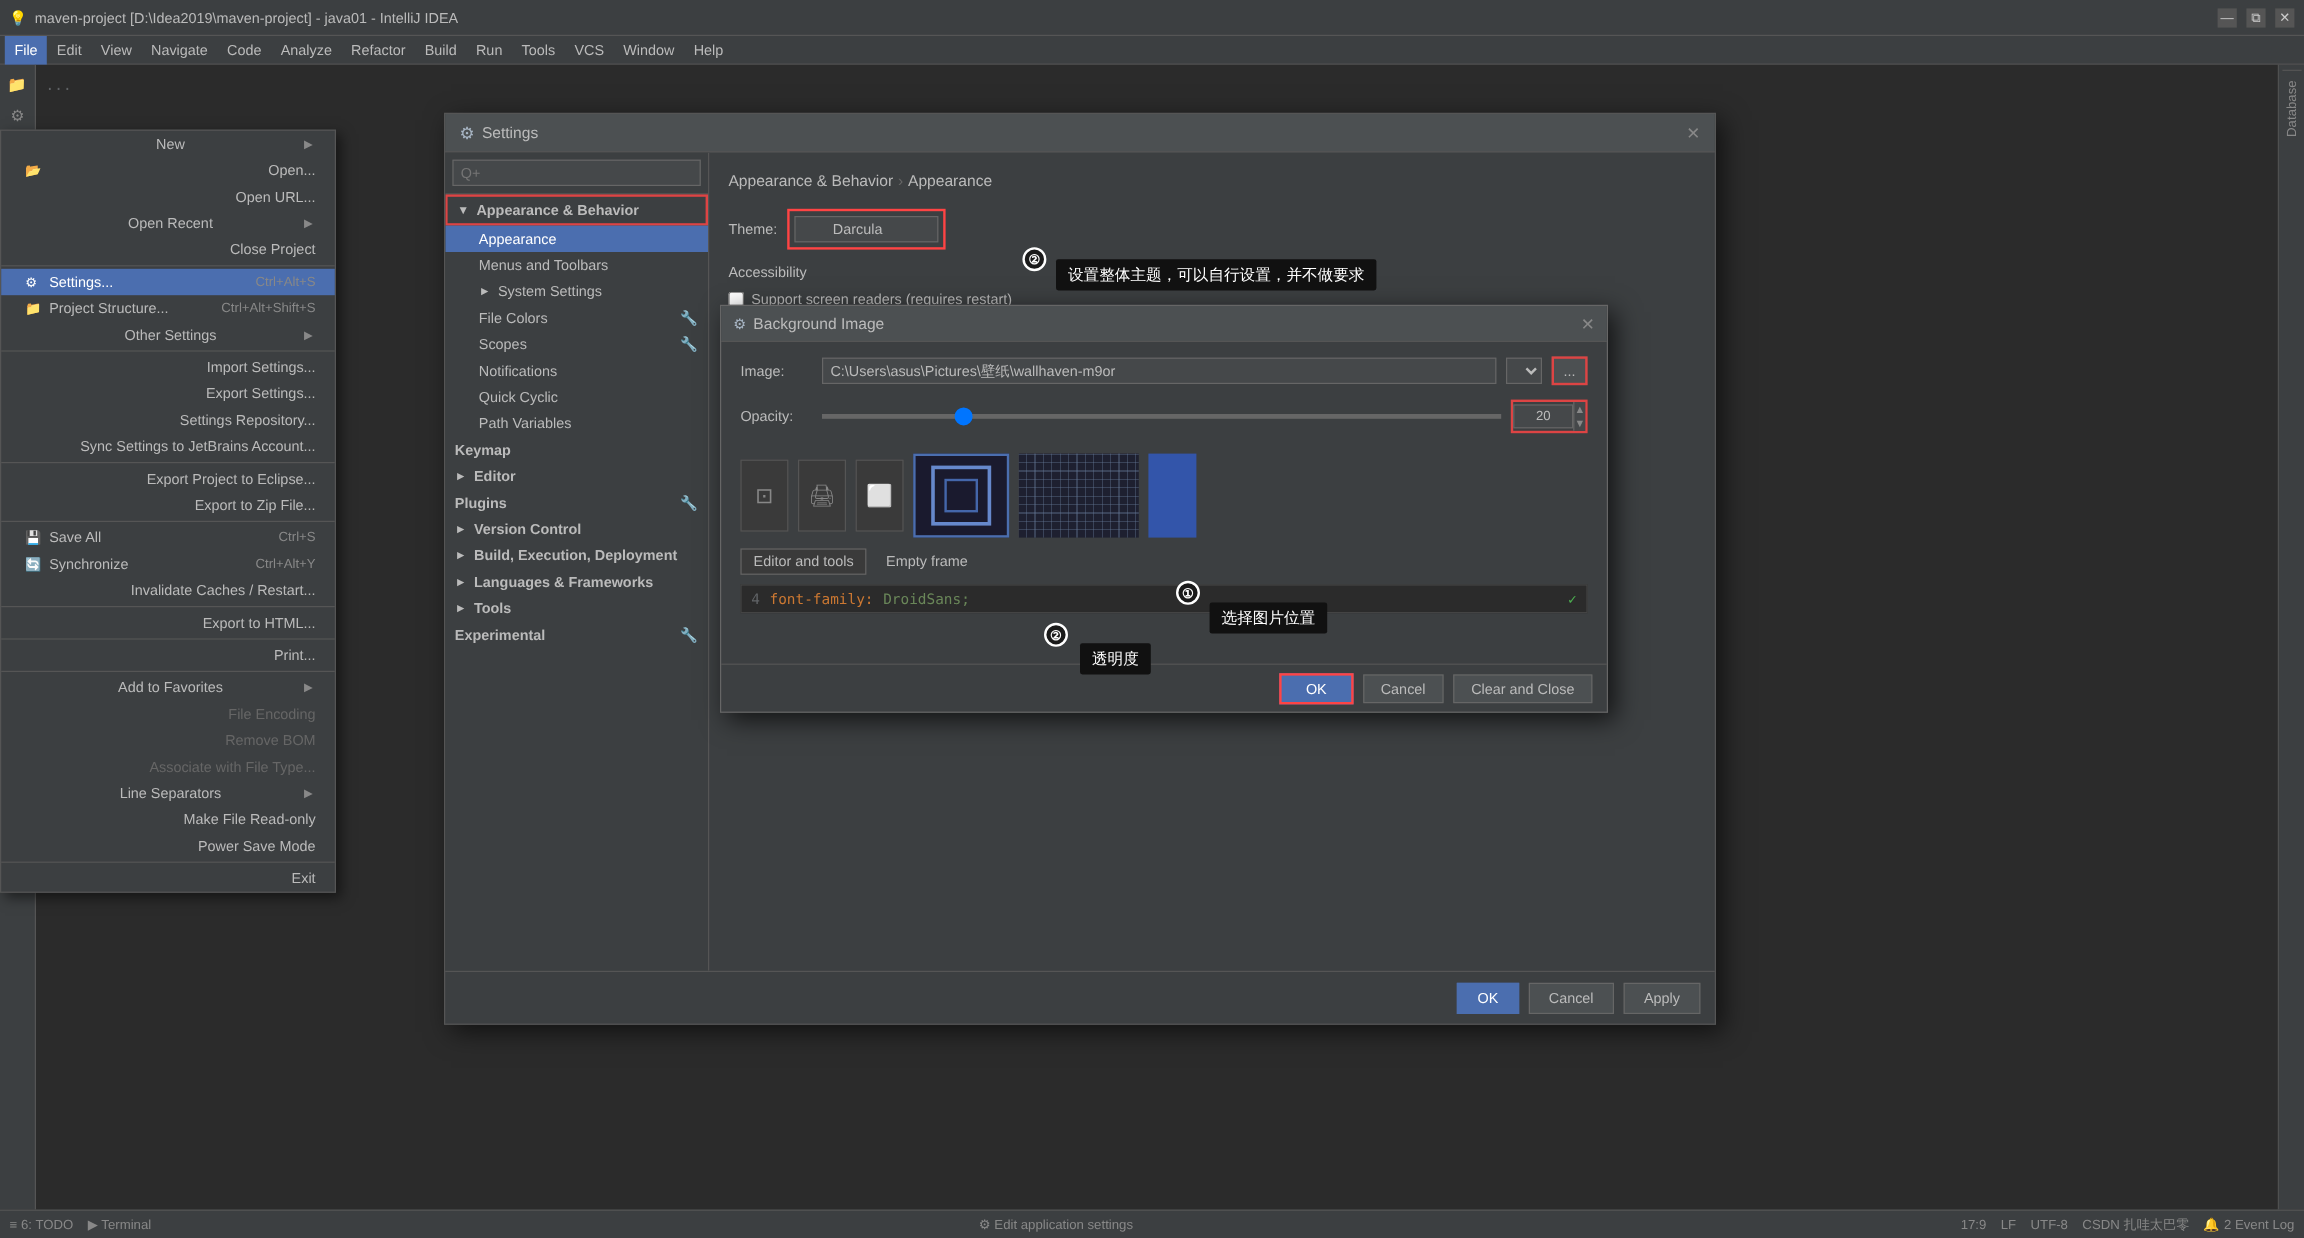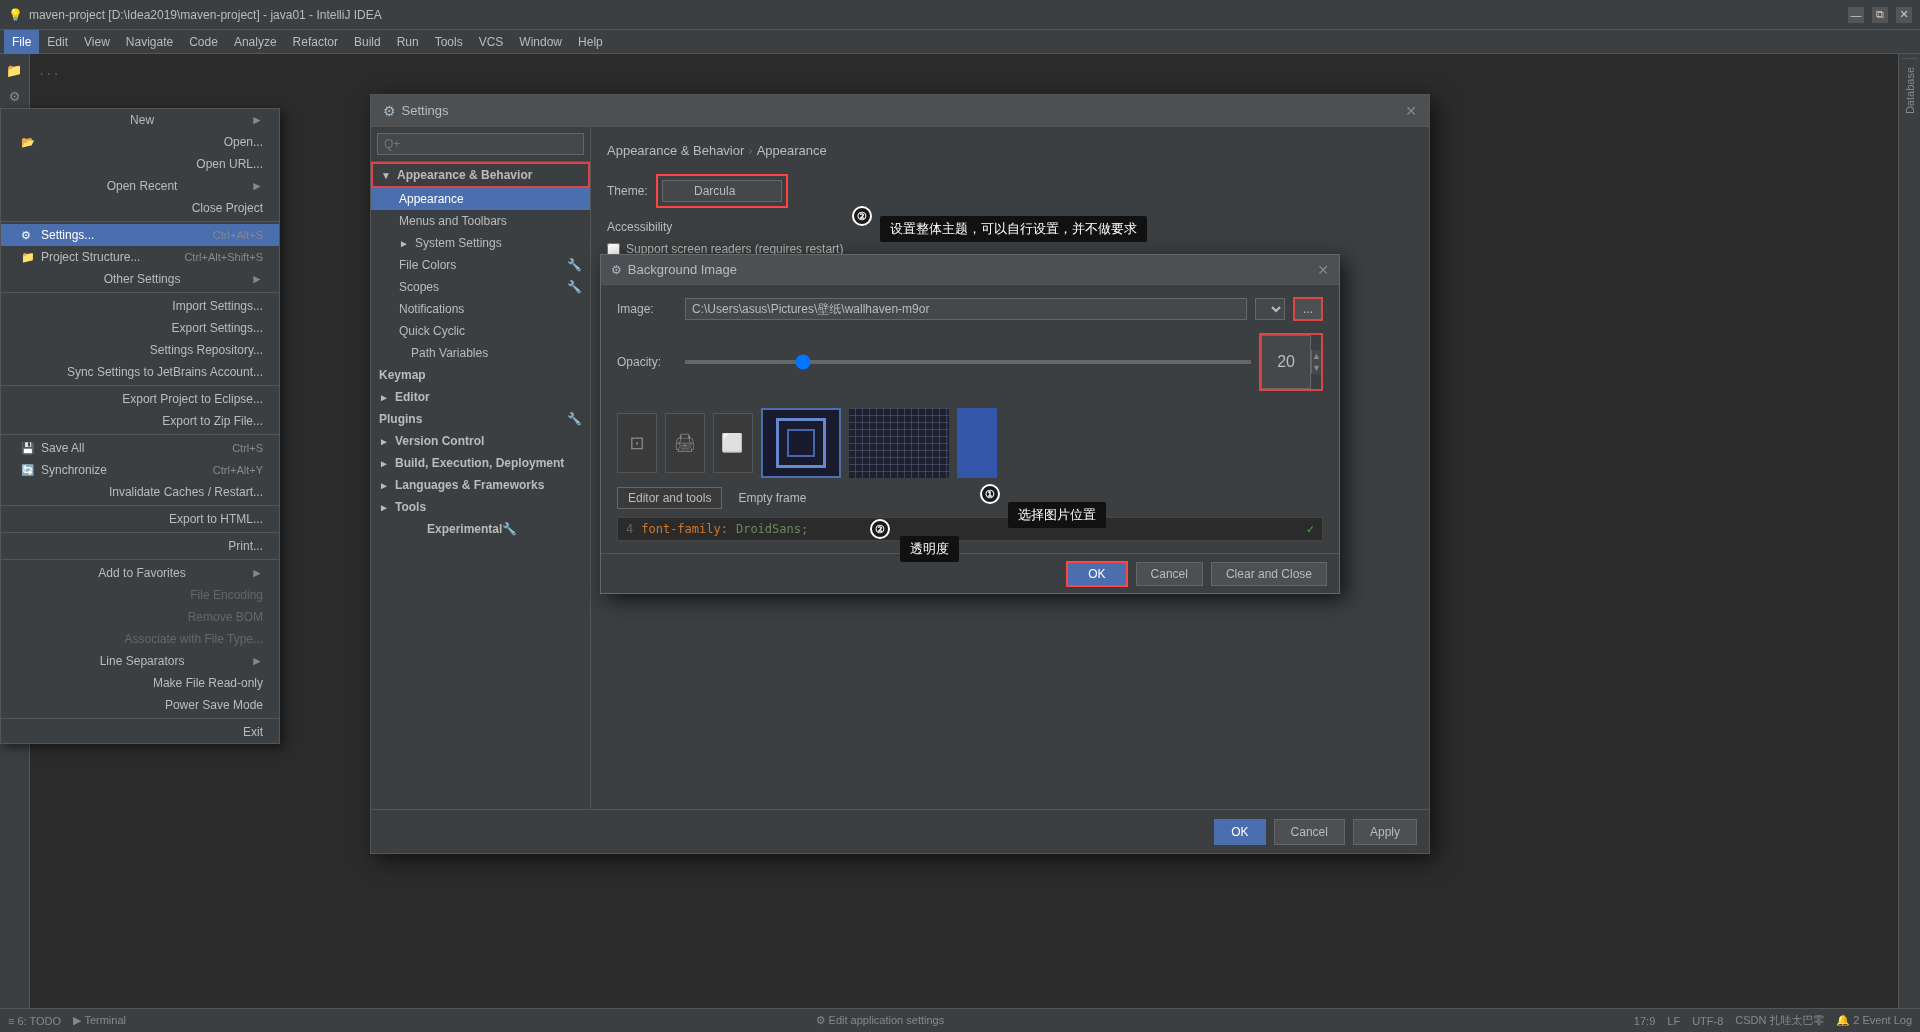--- a/index.html
+++ b/index.html
@@ -310,22 +310,22 @@
       -webkit-appearance: none;
       height: 4px;
       background: #666;
       outline: none;
     }
     .opacity-value-input {
       width: 50px;
       background: #45484a;
       border: 1px solid #666;
       color: #bbbbbb;
-      padding: 17px 6px;
-      font-size: 16px;
+      padding: 3px 6px;
+      font-size: 11px;
       text-align: center;
     }
     
     .grid-preview {
       width: 80px;
       height: 70px;
       background: repeating-linear-gradient(
         0deg,
         transparent,
         transparent 6px,
@@ -670,21 +670,21 @@
         <div class="tree-item" style="padding-left:28px;display:flex;justify-content:space-between;">
           <span>Scopes</span>
           <span style="color:#888;">🔧</span>
         </div>
         <div class="tree-item" style="padding-left:28px;">
           <span>Notifications</span>
         </div>
         <div class="tree-item" style="padding-left:28px;">
           <span>Quick Cyclic</span>
         </div>
-        <div class="tree-item" style="padding-left:40px;">
+        <div class="tree-item" style="padding-left:28px;">
           <span>Path Variables</span>
         </div>
         <div class="tree-item parent" style="padding-left:8px;">
           <span>Keymap</span>
         </div>
         <div class="tree-item parent" style="padding-left:8px;">
           <span class="tree-expand">►</span>
           <span>Editor</span>
         </div>
         <div class="tree-item parent" style="padding-left:8px;display:flex;justify-content:space-between;">
@@ -700,21 +700,21 @@
           <span>Build, Execution, Deployment</span>
         </div>
         <div class="tree-item parent" style="padding-left:8px;">
           <span class="tree-expand">►</span>
           <span>Languages &amp; Frameworks</span>
         </div>
         <div class="tree-item parent" style="padding-left:8px;">
           <span class="tree-expand">►</span>
           <span>Tools</span>
         </div>
-        <div class="tree-item parent" style="padding-left:8px;display:flex;margin-left:48px;">
+        <div class="tree-item parent" style="padding-left:8px;display:flex;justify-content:space-between;">
           <span>Experimental</span>
           <span style="color:#888;">🔧</span>
         </div>
       </div>
 
       <div class="settings-panel">
 
         <div class="settings-breadcrumb">
           <span>Appearance &amp; Behavior</span>
           <span class="breadcrumb-sep">›</span>

